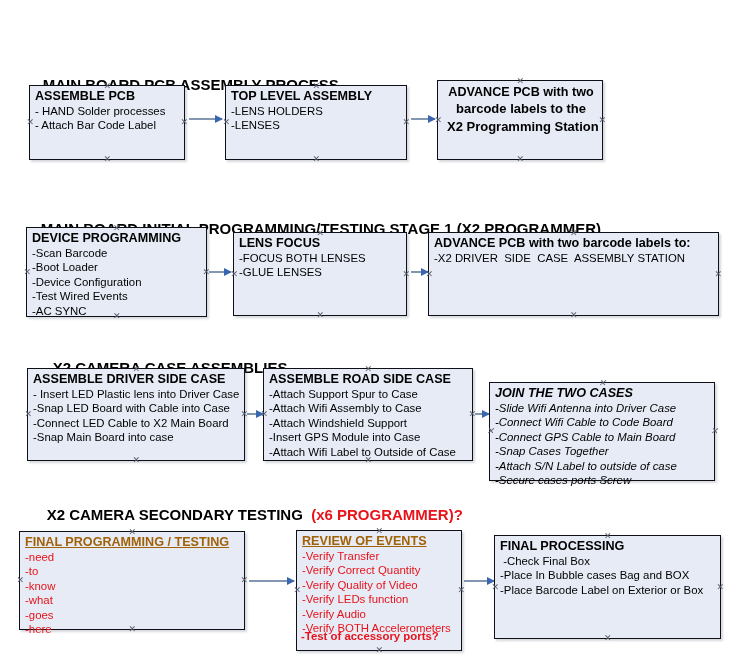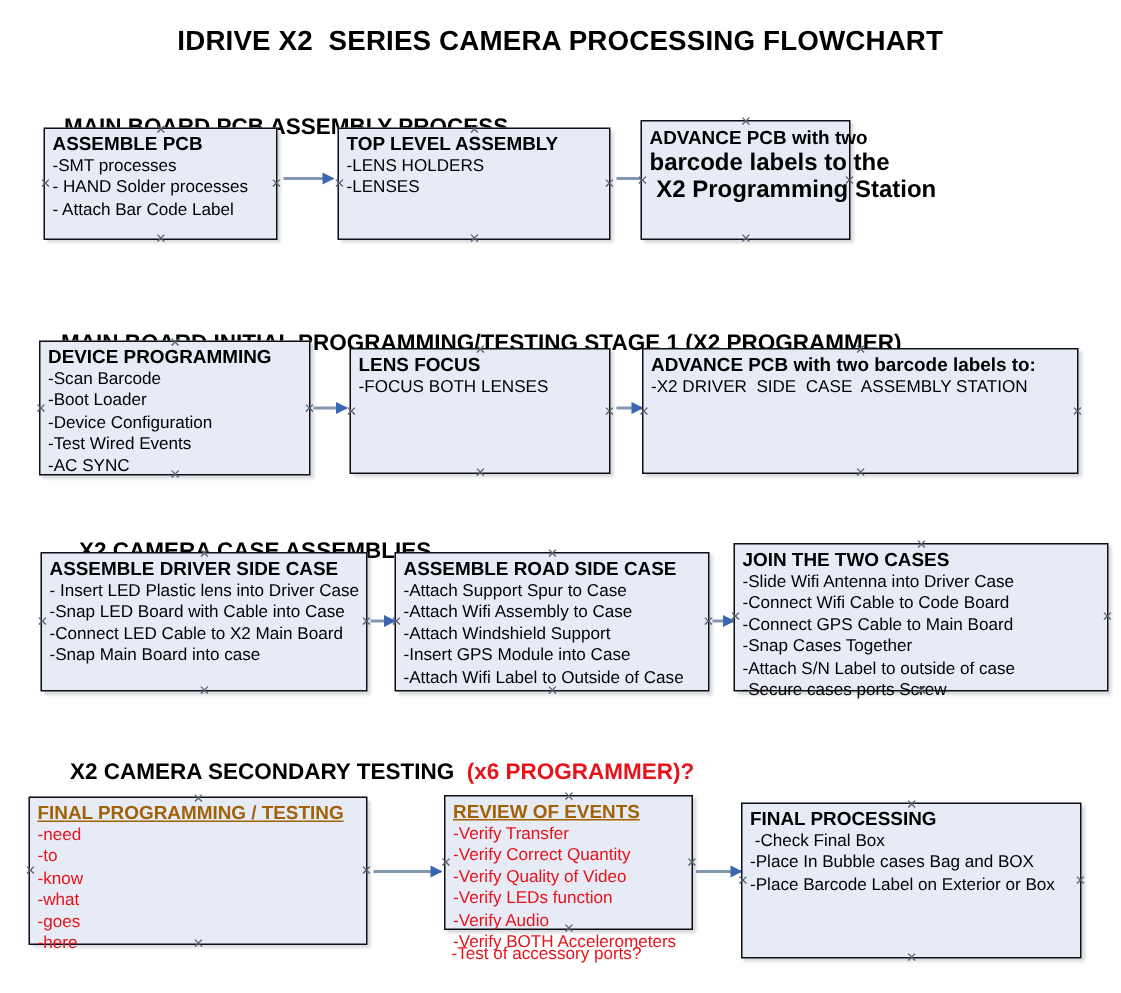--- a/index.html
+++ b/index.html
@@ -64,28 +64,29 @@
     font-size: 11.4px;
     color: #000000;
     line-height: 14.4px;
     white-space: pre;
   }
   
   .node.red .node-title { color: #a16207; text-decoration: underline; }
   .node.red .node-line  { color: #e8131a; }
 
   
-  .node.bodybold .node-line { font-weight: bold; font-size: 16px; line-height: 17.5px; }
+  .node.bodybold .node-line { font-weight: bold; font-size: 13px; line-height: 17.5px; }
 
   .overflow-line {
     position: absolute;
     font-size: 11.4px;
     line-height: 14.4px;
     color: #e8131a;
     white-space: pre;
+    font-weight: bold;
   }
 
   
   .conn {
     position: absolute;
     height: 2px;
     background: #8497b0;
   }
   .conn::after {
     content: "";
@@ -112,30 +113,28 @@
     font-family: "Liberation Sans", sans-serif;
     user-select: none;
   }
   .handle::before { content: "\2715"; }
 </style>
 </head>
 <body>
 
 <div id="canvas">
 
-  <div class="doc-title">IDRIVE X2  SERIES CAMERA PROCESSING FLOWCHART</div>
 
   <div class="section-title" style="left:26px; top:59px;">
     <span>MAIN BOARD PCB ASSEMBLY PROCESS</span>
   </div>
 
   <div class="node" style="left:29px; top:85px; width:156px; height:75px;">
     <div class="node-inner">
       <div class="node-title">ASSEMBLE PCB</div>
-      <div class="node-line">-SMT processes</div>
       <div class="node-line">- HAND Solder processes</div>
       <div class="node-line">- Attach Bar Code Label</div>
     </div>
     <span class="handle" style="left:50%; top:0;"></span>
     <span class="handle" style="left:50%; top:100%;"></span>
     <span class="handle" style="left:0; top:50%;"></span>
     <span class="handle" style="left:100%; top:50%;"></span>
   </div>
 
   <div class="conn" style="left:189px; top:118px; width:33px;"></div>
@@ -147,21 +146,21 @@
       <div class="node-line">-LENSES</div>
     </div>
     <span class="handle" style="left:50%; top:0;"></span>
     <span class="handle" style="left:50%; top:100%;"></span>
     <span class="handle" style="left:0; top:50%;"></span>
     <span class="handle" style="left:100%; top:50%;"></span>
   </div>
 
   <div class="conn" style="left:411px; top:118px; width:24px;"></div>
 
-  <div class="node bodybold" style="left:427px; top:80px; width:140px; height:80px;">
+  <div class="node bodybold" style="left:437px; top:80px; width:166px; height:80px;text-align:center;">
     <div class="node-inner" style="top:4px;">
       <div class="node-title">ADVANCE PCB with two</div>
       <div class="node-line">barcode labels to the</div>
       <div class="node-line"> X2 Programming Station</div>
     </div>
     <span class="handle" style="left:50%; top:0;"></span>
     <span class="handle" style="left:50%; top:100%;"></span>
     <span class="handle" style="left:0; top:50%;"></span>
     <span class="handle" style="left:100%; top:50%;"></span>
   </div>
@@ -184,20 +183,21 @@
     <span class="handle" style="left:0; top:50%;"></span>
     <span class="handle" style="left:100%; top:50%;"></span>
   </div>
 
   <div class="conn" style="left:209px; top:271px; width:22px;"></div>
 
   <div class="node" style="left:233px; top:232px; width:174px; height:84px;">
     <div class="node-inner">
       <div class="node-title">LENS FOCUS</div>
       <div class="node-line">-FOCUS BOTH LENSES</div>
+      <div class="node-line">-GLUE LENSES</div>
     </div>
     <span class="handle" style="left:50%; top:0;"></span>
     <span class="handle" style="left:50%; top:100%;"></span>
     <span class="handle" style="left:0; top:50%;"></span>
     <span class="handle" style="left:100%; top:50%;"></span>
   </div>
 
   <div class="conn" style="left:411px; top:271px; width:17px;"></div>
 
   <div class="node" style="left:428px; top:232px; width:291px; height:84px;padding-left:20px;">
@@ -241,21 +241,21 @@
       <div class="node-line">-Attach Wifi Label to Outside of Case</div>
     </div>
     <span class="handle" style="left:50%; top:0;"></span>
     <span class="handle" style="left:50%; top:100%;"></span>
     <span class="handle" style="left:0; top:50%;"></span>
     <span class="handle" style="left:100%; top:50%;"></span>
   </div>
 
   <div class="conn" style="left:475px; top:413px; width:14px;"></div>
 
-  <div class="node" style="left:489px; top:362px; width:250px; height:99px;">
+  <div class="node" style="left:489px; top:382px; width:226px; height:99px;font-style:italic;">
     <div class="node-inner">
       <div class="node-title">JOIN THE TWO CASES</div>
       <div class="node-line">-Slide Wifi Antenna into Driver Case</div>
       <div class="node-line">-Connect Wifi Cable to Code Board</div>
       <div class="node-line">-Connect GPS Cable to Main Board</div>
       <div class="node-line">-Snap Cases Together</div>
       <div class="node-line">-Attach S/N Label to outside of case</div>
       <div class="node-line">-Secure cases ports Screw</div>
     </div>
     <span class="handle" style="left:50%; top:0;"></span>
@@ -279,21 +279,21 @@
       <div class="node-line">-here</div>
     </div>
     <span class="handle" style="left:50%; top:0;"></span>
     <span class="handle" style="left:50%; top:100%;"></span>
     <span class="handle" style="left:0; top:50%;"></span>
     <span class="handle" style="left:100%; top:50%;"></span>
   </div>
 
   <div class="conn" style="left:249px; top:580px; width:45px;"></div>
 
-  <div class="node red" style="left:296px; top:530px; width:166px; height:90px;">
+  <div class="node red" style="left:296px; top:530px; width:166px; height:121px;">
     <div class="node-inner">
       <div class="node-title">REVIEW OF EVENTS</div>
       <div class="node-line">-Verify Transfer</div>
       <div class="node-line">-Verify Correct Quantity</div>
       <div class="node-line">-Verify Quality of Video</div>
       <div class="node-line">-Verify LEDs function</div>
       <div class="node-line">-Verify Audio</div>
       <div class="node-line">-Verify BOTH Accelerometers</div>
     </div>
     <span class="handle" style="left:50%; top:0;"></span>

